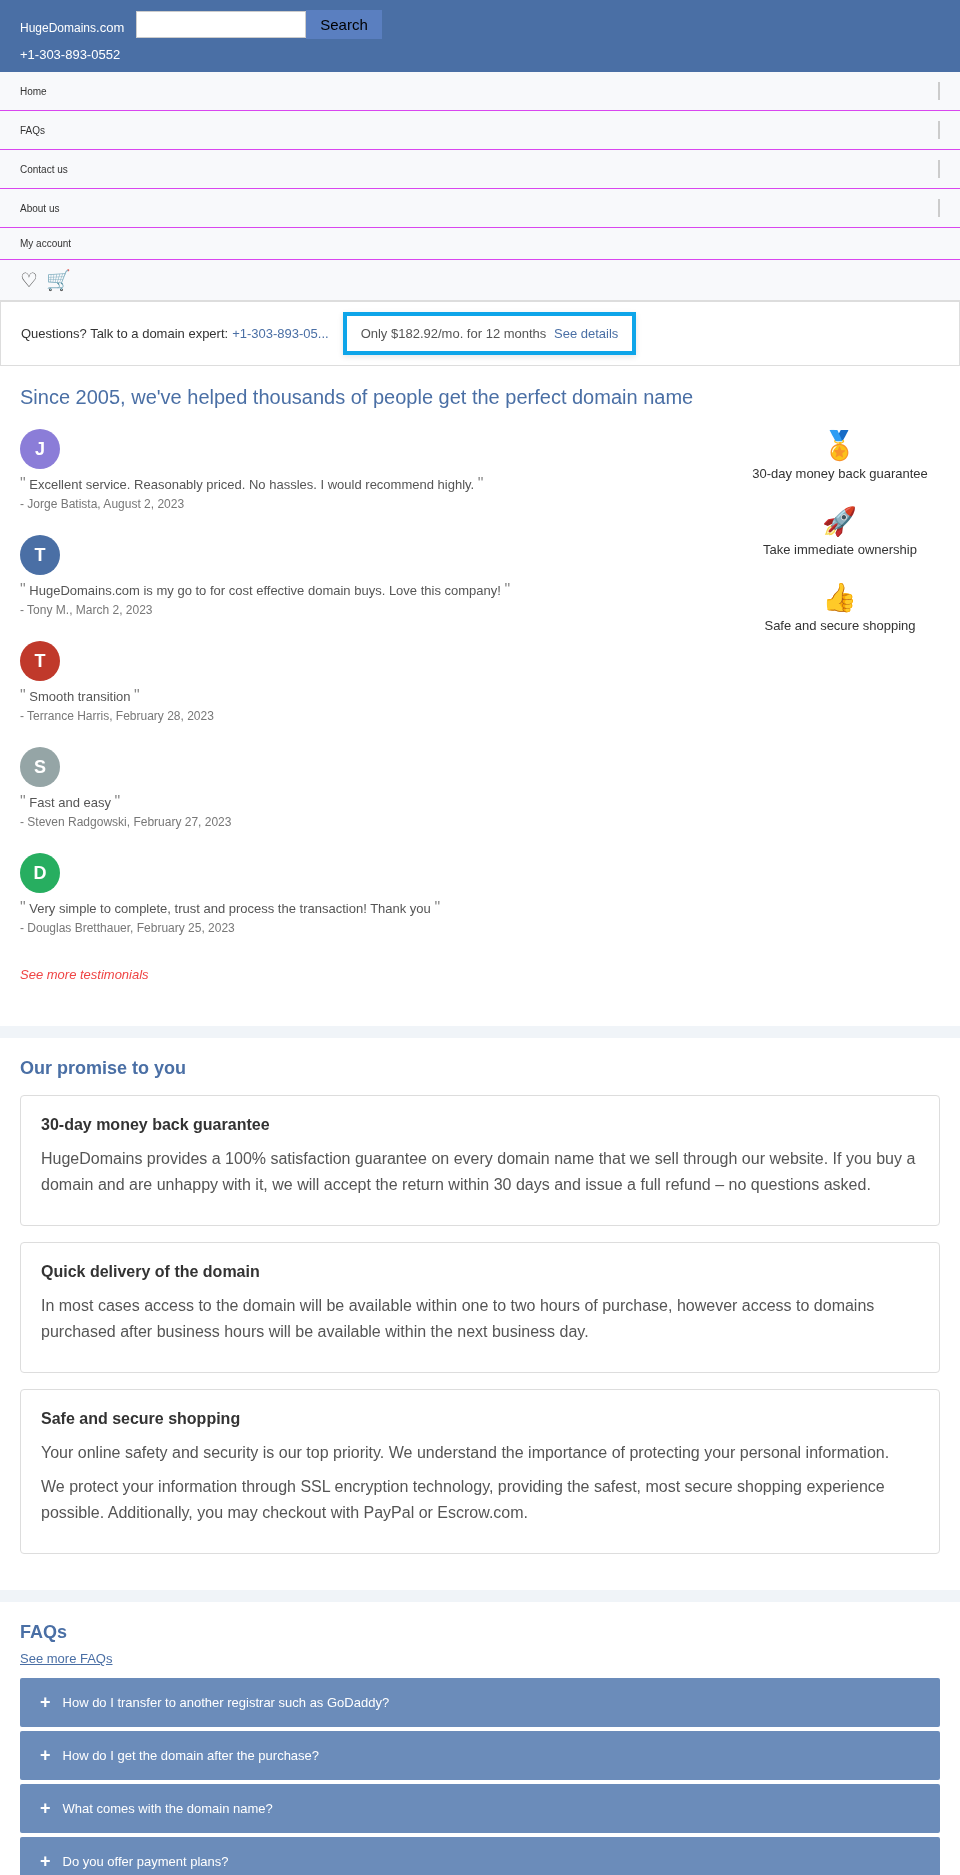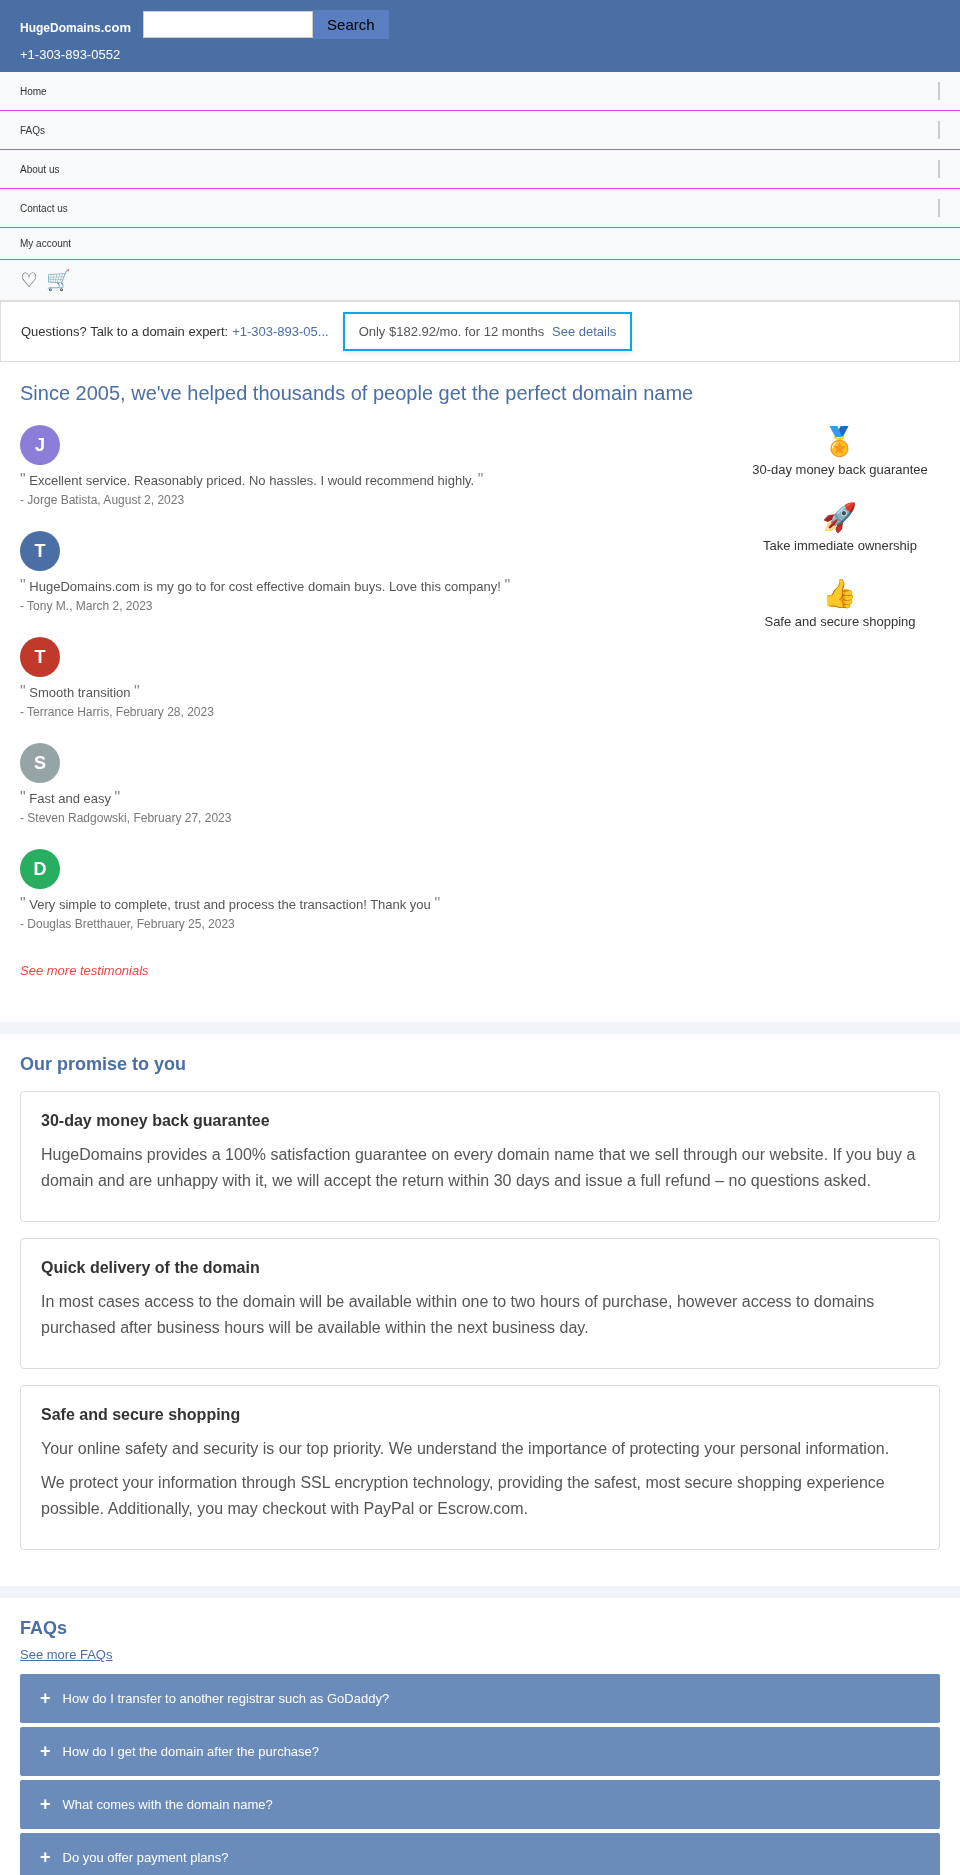--- a/index.html
+++ b/index.html
@@ -1,36 +1,36 @@
 <!DOCTYPE html>
 <html><head>
   <meta charset="utf-8">
   <style>
     * { box-sizing: border-box; margin: 0; padding: 0; }
     body { font-family: Arial, sans-serif; font-size: 14px; color: #333; background: #f0f4f8; }
 
     
     .header { background: #4a6fa5; padding: 10px 20px; }
     .header-top { display: flex; align-items: center; gap: 12px; margin-bottom: 8px; }
-    .logo { color: white; font-size: 22px; font-weight: bold; }
+    .logo { color: white; font-size: 22px; font-weight: normal; }
     .logo span { font-size: 12px; }
     .search-bar { display: flex; align-items: center; gap: 0; }
     .search-bar input { padding: 6px 8px; border: 1px solid #ccc; font-size: 13px; width: 160px; }
     .search-bar button { padding: 6px 14px; background: #5a7fc0; color: #000000; border: none; cursor: pointer; font-size: 15px; }
     .phone { color: white; font-size: 13px; }
 
     
     .nav { background: #f8f9fb; border-bottom: 1px solid #ddd; }
     .nav-item { display: flex; align-items: center; padding: 10px 20px; border-bottom: 1px solid #d946ef; font-size: 10px; cursor: pointer; color: #333; }
     .nav-icons { display: flex; gap: 8px; padding: 8px 20px; }
     .nav-icon { font-size: 20px; cursor: pointer; color: #555; }
 
     
     .tooltip-bar { background: white; border: 1px solid #ddd; padding: 10px 20px; font-size: 13px; color: #333; display: flex; align-items: center; gap: 4px; position: relative; }
-    .tooltip-popup { background: white; border: 2px solid #0ea5e9; padding: 10px 14px; font-size: 13px; color: #555; display: inline-block; margin-left: 10px; box-shadow: 0 2px 6px rgba(0,0,0,0.1); }
+    .tooltip-popup { background: white; border: 4px solid #0ea5e9; padding: 10px 14px; font-size: 13px; color: #555; display: inline-block; margin-left: 10px; box-shadow: 0 2px 6px rgba(0,0,0,0.1); }
     .tooltip-popup a { color: #4a6fa5; text-decoration: none; }
 
     
     .main { background: white; padding: 20px; }
 
     
     .tagline { color: #4a6fa5; font-size: 20px; font-weight: normal; margin-bottom: 20px; }
 
     
     .two-col { display: flex; gap: 20px; }
@@ -85,26 +85,26 @@
     <span>Home</span>
     <span style="flex:1"></span>
       <span style="width:2px;height:18px;background:#ccc;display:inline-block;"></span>
   </div>
   <div class="nav-item">
     <span>FAQs</span>
     <span style="flex:1"></span>
       <span style="width:2px;height:18px;background:#ccc;display:inline-block;"></span>
   </div>
   <div class="nav-item">
+    <span>Contact us</span>
+    <span style="flex:1"></span>
+      <span style="width:2px;height:18px;background:#ccc;display:inline-block;"></span>
+  </div>
+  <div class="nav-item">
     <span>About us</span>
-    <span style="flex:1"></span>
-      <span style="width:2px;height:18px;background:#ccc;display:inline-block;"></span>
-  </div>
-  <div class="nav-item">
-    <span>Contact us</span>
     <span style="flex:1"></span>
       <span style="width:2px;height:18px;background:#ccc;display:inline-block;"></span>
   </div>
   <div class="nav-item">
     <span>My account</span>
   </div>
   <div class="nav-icons">
     <span class="nav-icon">♡</span>
     <span class="nav-icon">🛒</span>
   </div>

